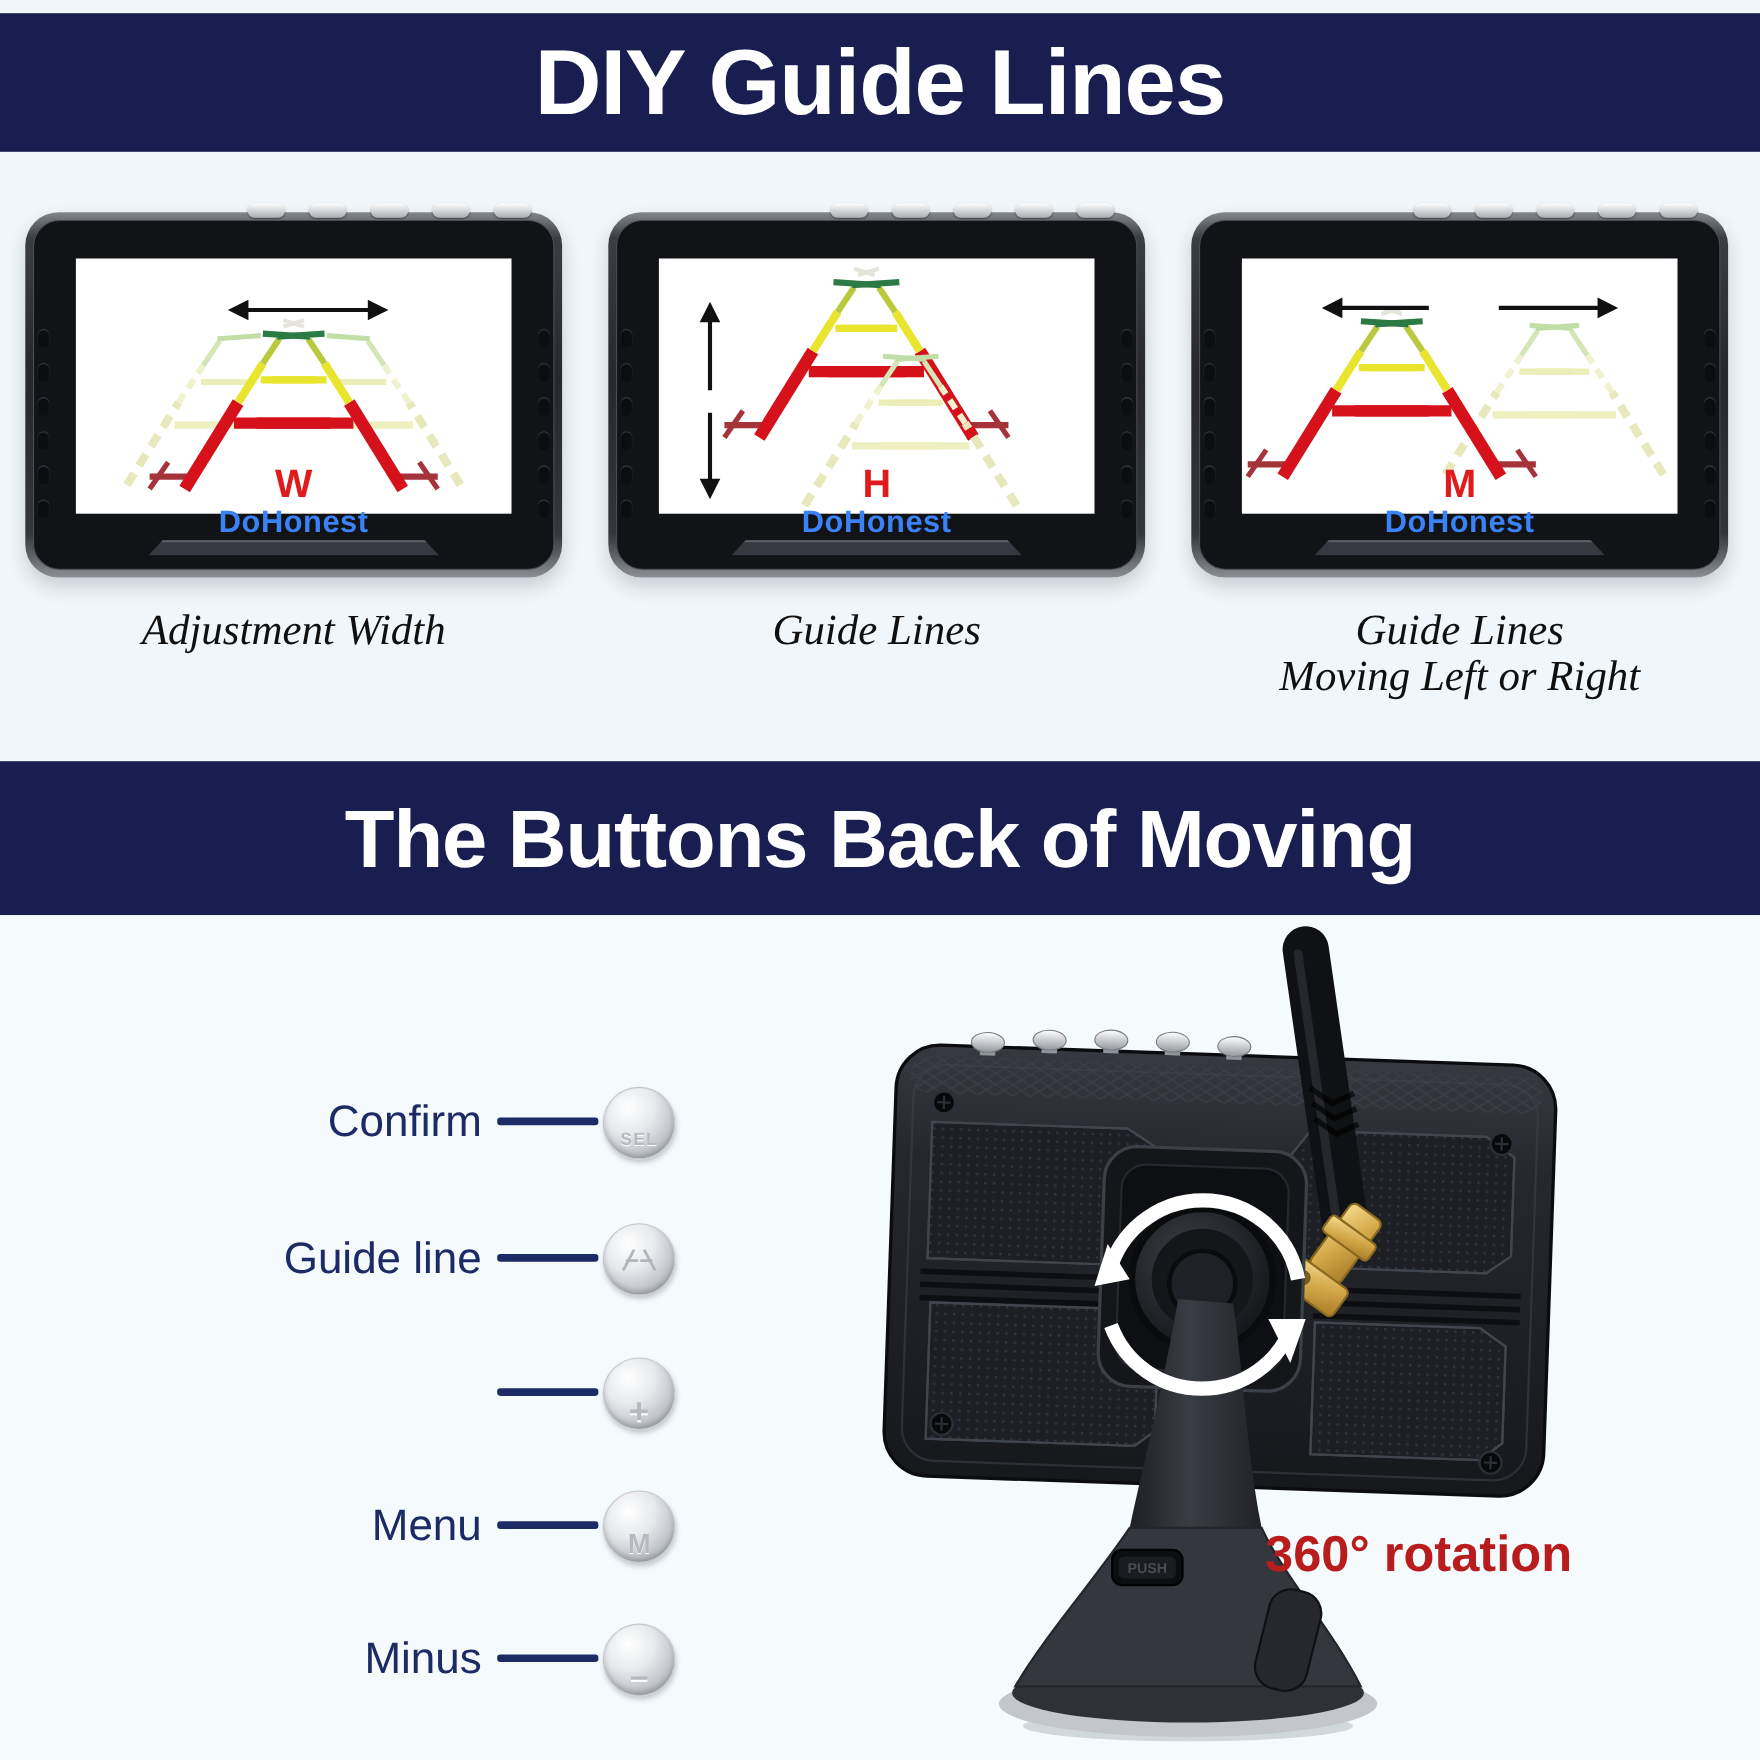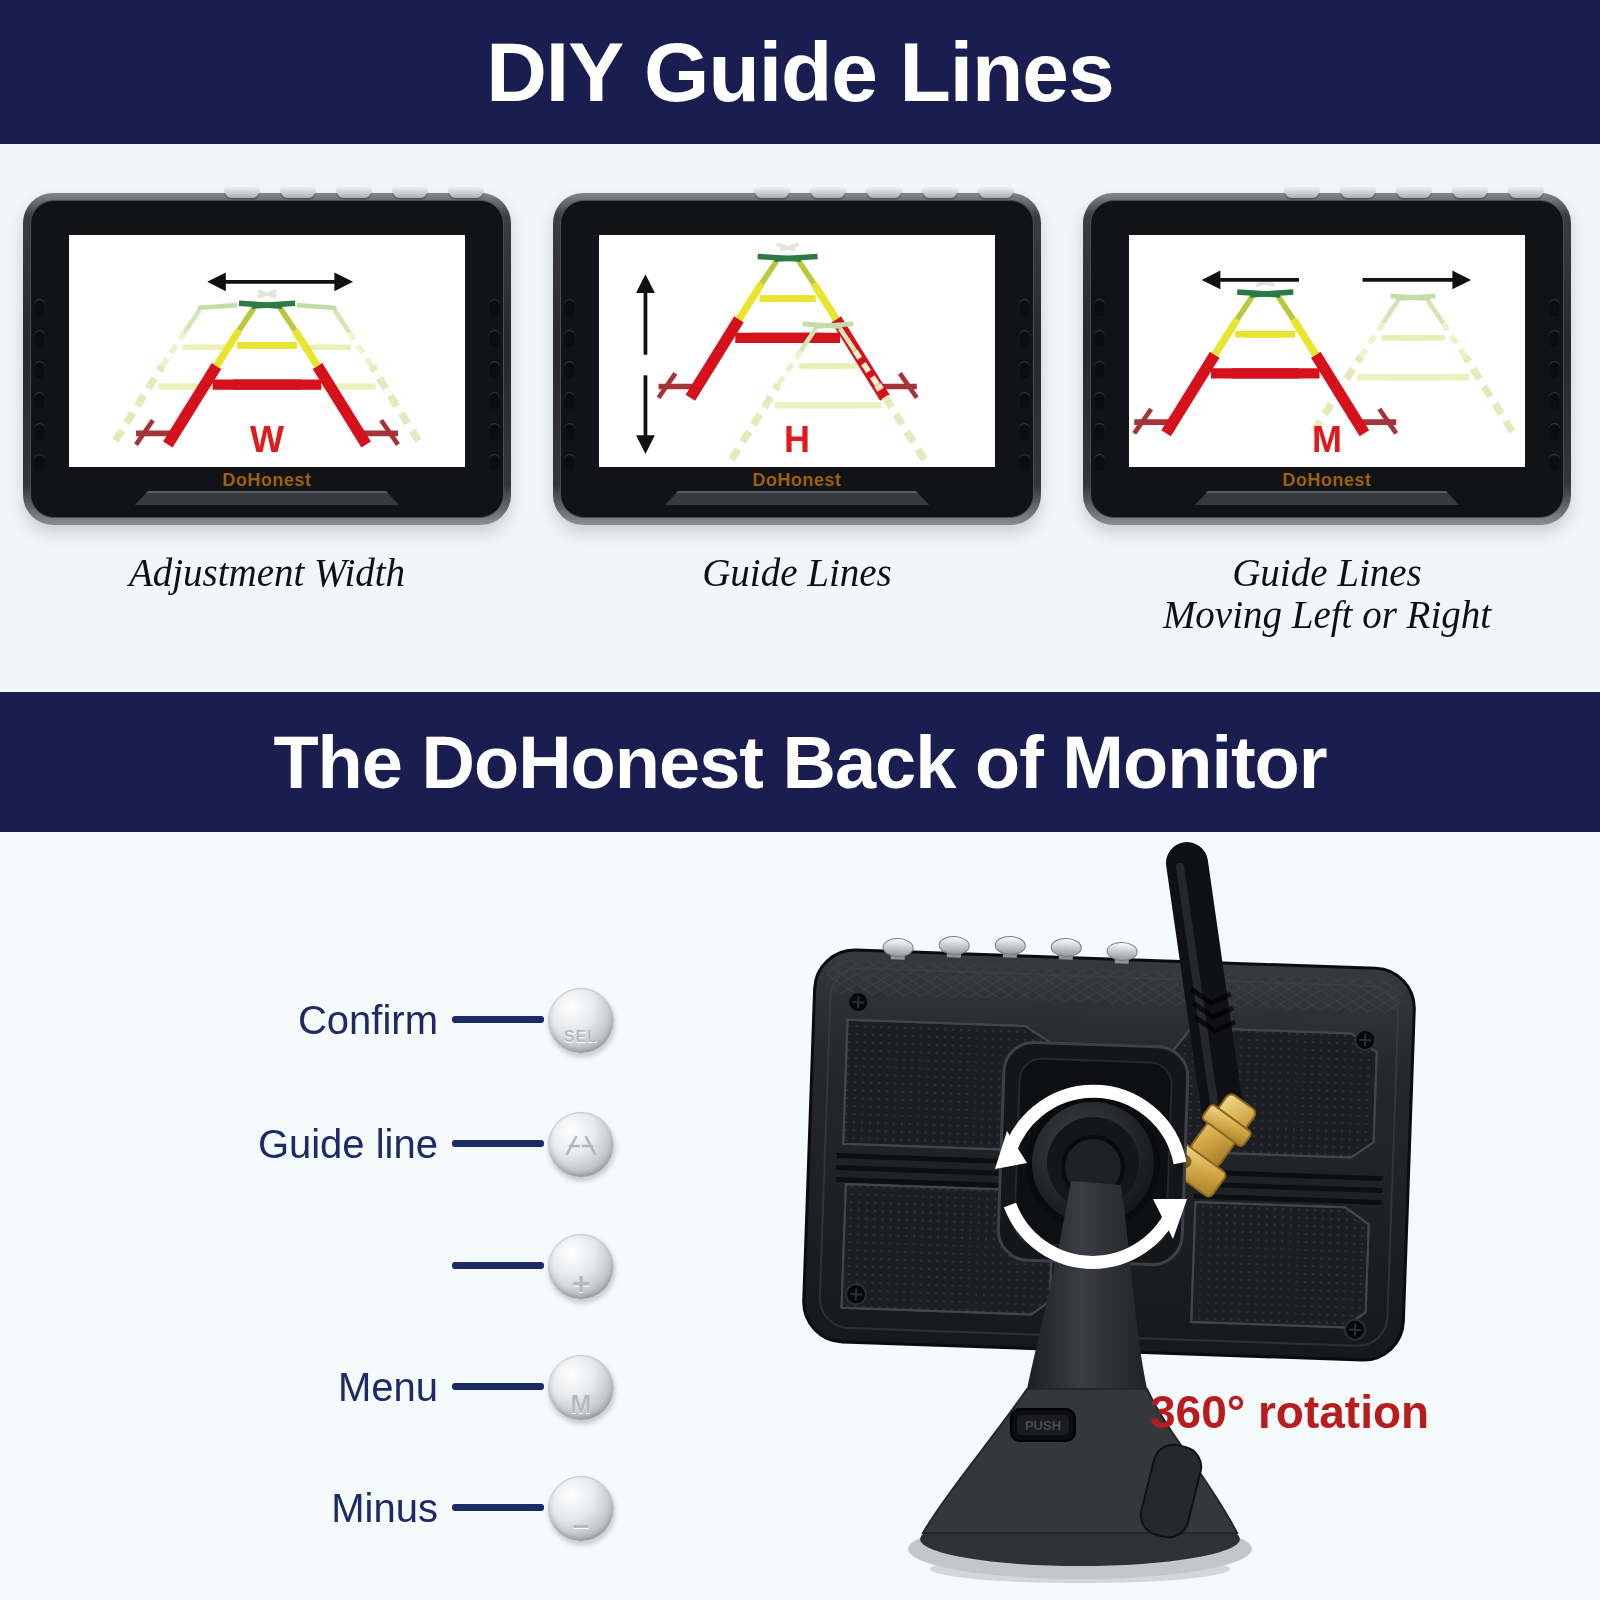--- a/index.html
+++ b/index.html
@@ -1,39 +1,39 @@
 <!DOCTYPE html>
 <html><head>
 <meta charset="utf-8">
 <style>
   html,body{margin:0;padding:0;}
   body{width:1600px;height:1600px;font-family:"Liberation Sans",sans-serif;}
   .canvas{position:relative;width:1600px;height:1600px;background:#f0f6f9;overflow:hidden;}
 
   
   .band{position:absolute;left:0;width:1600px;background:#191d4f;display:flex;align-items:center;justify-content:center;}
-  .band1{top:0;height:144px;}
+  .band1{top:12px;height:126px;}
   .band2{top:692px;height:140px;}
   .band-title{color:#ffffff;font-weight:bold;letter-spacing:-1px;}
   .band1 .band-title{font-size:84px;}
   .band2 .band-title{font-size:74px;}
 
   
   .bottom-zone{position:absolute;left:0;top:832px;width:1600px;height:768px;background:#f5fafd;}
 
   
   .monitor{position:absolute;top:193px;width:488px;height:332px;border-radius:30px;
     background:linear-gradient(180deg,#84878c 0%,#3a3d42 7%,#26282d 45%,#33363b 88%,#8b8e93 100%);
     box-shadow:0 8px 16px rgba(30,40,60,.18);}
   .m1{left:23px;} .m2{left:553px;} .m3{left:1083px;}
   .m-inner{position:absolute;inset:7px;border-radius:24px;background:#121317;border:1px solid #4a4d54;}
   .m-screen{position:absolute;left:38px;right:38px;top:34px;bottom:50px;background:#ffffff;overflow:hidden;}
   .m-screen svg{position:absolute;left:0;top:0;width:100%;height:100%;}
   .m-letter{position:absolute;left:0;right:0;bottom:6px;text-align:center;color:#e01b1b;font-size:36px;font-weight:bold;}
-  .m-brand{position:absolute;left:0;right:0;bottom:26px;text-align:center;color:#a16207;font-size:18px;font-weight:bold;letter-spacing:.5px;}
+  .m-brand{position:absolute;left:0;right:0;bottom:26px;text-align:center;color:#3b82f6;font-size:28px;font-weight:bold;letter-spacing:.5px;}
   .m-chin{position:absolute;left:22%;right:22%;bottom:12px;height:12px;background:#36393f;
     clip-path:polygon(5% 0,95% 0,100% 100%,0 100%);border-top:2px solid #5a5d63;}
   .m-topbtns{position:absolute;top:-8px;right:28px;display:flex;gap:22px;}
   .m-topbtn{width:34px;height:13px;border-radius:7px;background:linear-gradient(180deg,#ffffff,#a9adb2);
     box-shadow:0 1px 2px rgba(0,0,0,.45);}
   .m-notches{position:absolute;top:98px;display:flex;flex-direction:column;gap:14px;}
   .m-notches.left{left:3px;} .m-notches.right{right:3px;}
   .m-notch{width:11px;height:17px;border-radius:6px;background:#0c0d10;box-shadow:inset 0 1px 1px #3a3d43;}
 
   
@@ -233,21 +233,21 @@
   </div>
   <div class="caption c2">
     <div>Guide Lines</div>
   </div>
   <div class="caption c3">
     <div>Guide Lines</div>
     <div>Moving Left or Right</div>
   </div>
 
   <div class="band band2">
-    <div class="band-title">The DoHonest Back of Monitor</div>
+    <div class="band-title">The Buttons Back of Moving</div>
   </div>
 
   <div class="bottom-zone"></div>
 
   <div class="row-label" style="top:987px">Confirm</div>
   <div class="row-line" style="top:1016px"></div>
   <div class="row-btn" style="top:988px">
     <span class="glyph g-sel">SEL</span>
   </div>
 

